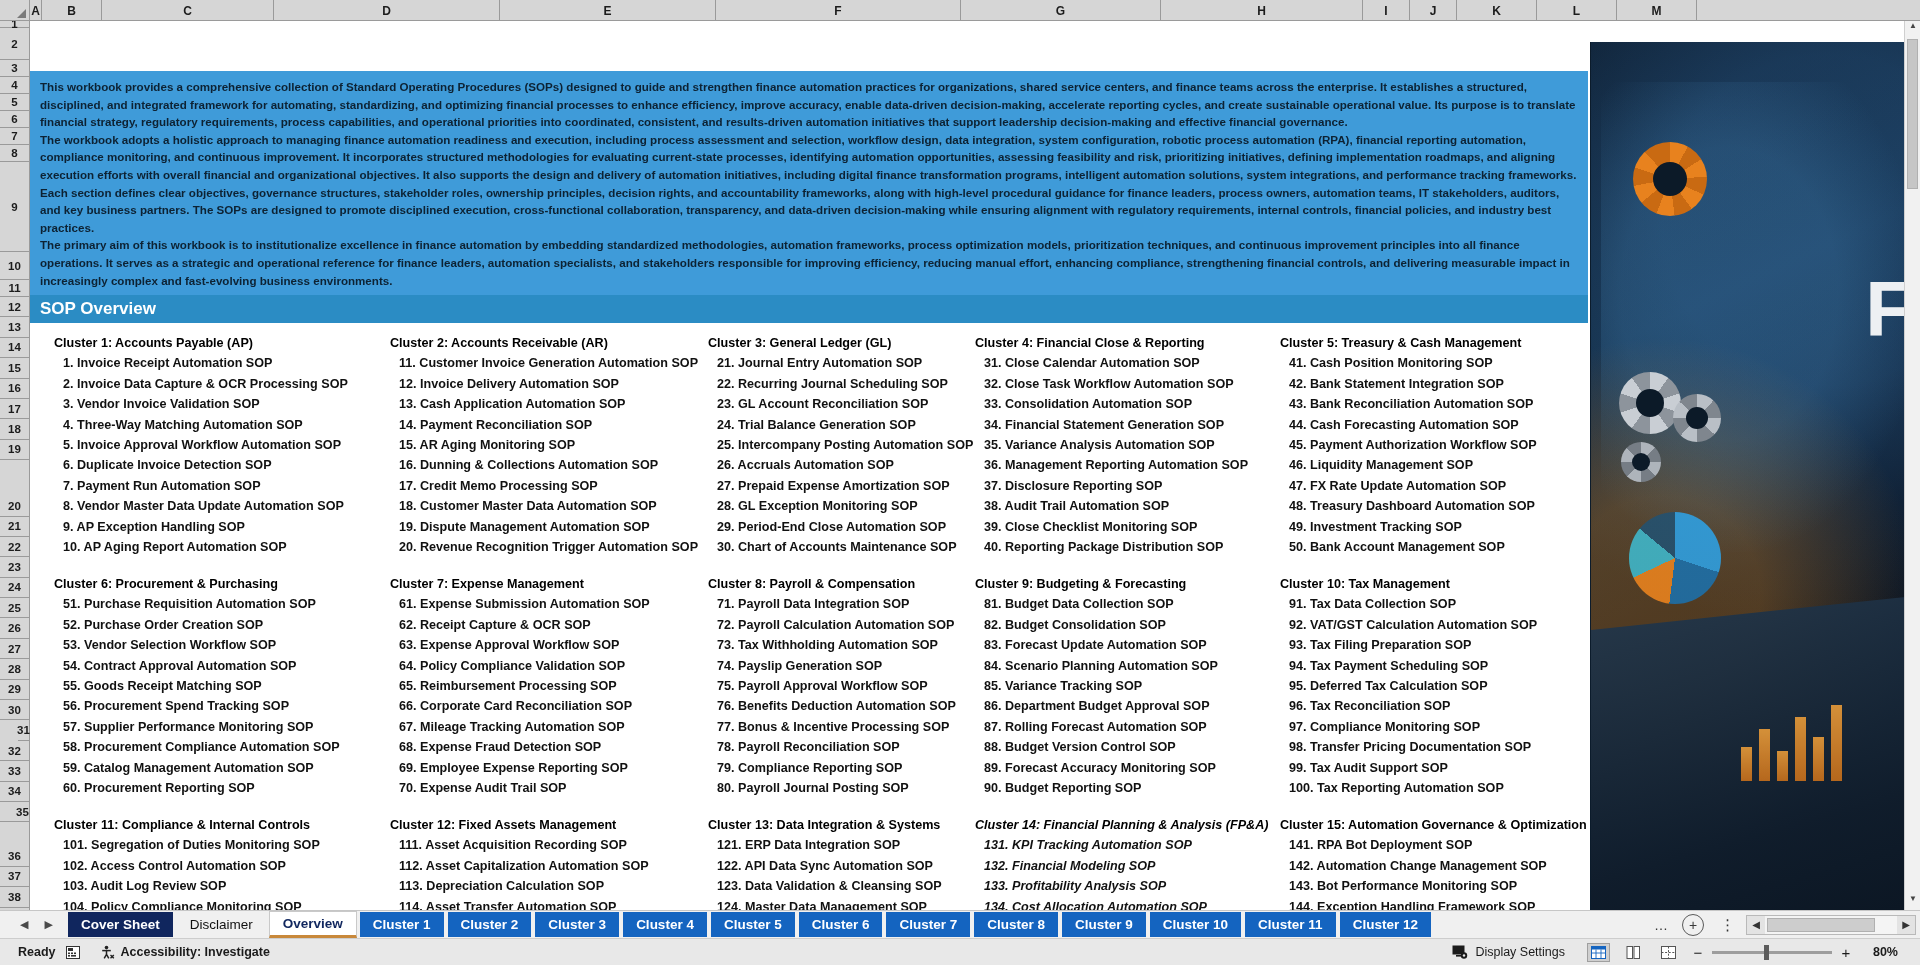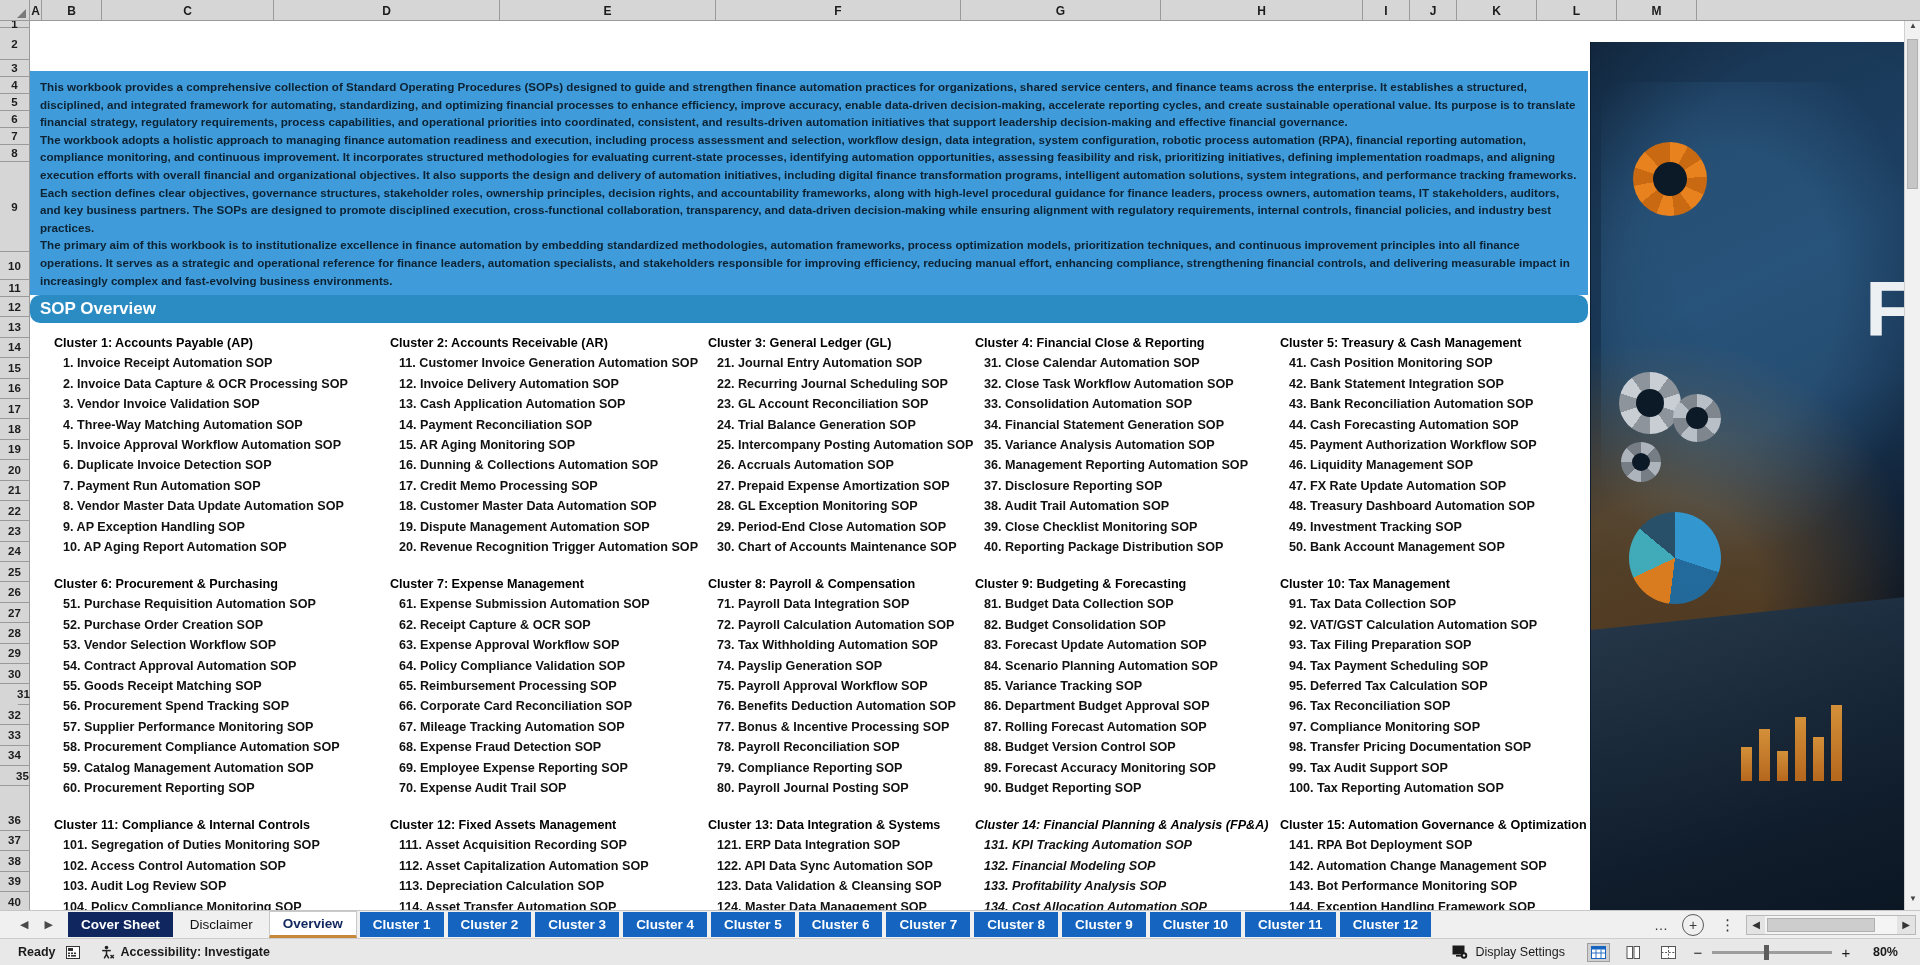--- a/index.html
+++ b/index.html
@@ -65,21 +65,21 @@
     font-size: 11.6px; line-height: 17.6px; font-weight: bold;
   }
   .intro p { margin-bottom: 0; }
   .intro p.gap { margin-top: 0px; }
 
   
   .band {
     position: absolute; left: 0; top: 274px; width: 1558px; height: 28px;
     background: #2b8cc4; color:#ffffff;
     display:flex; align-items:center; padding-left: 10px;
-    font-size: 17px; font-weight: bold; border-radius: 10px;
+    font-size: 17px; font-weight: bold;
   }
 
   
   .clusters { position: absolute; left: 0; top: 312px; width: 1890px; }
   .col { position: absolute; top: 0; }
   .ctitle { font-size: 12.6px; font-weight: bold; color:#000; white-space: nowrap; }
   .citem  { font-size: 12.6px; font-weight: bold; color:#111; white-space: nowrap; padding-left: 9px; }
   .ctitle, .citem { height: 20.4px; line-height: 20.4px; }
 
   
@@ -242,21 +242,21 @@
         <div class="rh" style="height: 28px;">10</div>
         <div class="rh" style="height: 17px;">11</div>
         <div class="rh" style="height: 20.4px;">12</div>
         <div class="rh" style="height: 20.4px;">13</div>
         <div class="rh" style="height: 20.4px;">14</div>
         <div class="rh" style="height: 20.4px;">15</div>
         <div class="rh" style="height: 20.4px;">16</div>
         <div class="rh" style="height: 20.4px;">17</div>
         <div class="rh" style="height: 20.4px;">18</div>
         <div class="rh" style="height: 20.4px;">19</div>
-        <div class="rh" style="height: 20.4px;">20</div>
+        <div class="rh" style="height: 20.4px; margin-top: 36px;">20</div>
         <div class="rh" style="height: 20.4px;">21</div>
         <div class="rh" style="height: 20.4px;">22</div>
         <div class="rh" style="height: 20.4px;">23</div>
         <div class="rh" style="height: 20.4px;">24</div>
         <div class="rh" style="height: 20.4px;">25</div>
         <div class="rh" style="height: 20.4px;">26</div>
         <div class="rh" style="height: 20.4px;">27</div>
         <div class="rh" style="height: 20.4px;">28</div>
         <div class="rh" style="height: 20.4px;">29</div>
         <div class="rh" style="height: 20.4px; text-align: center;">30</div>

